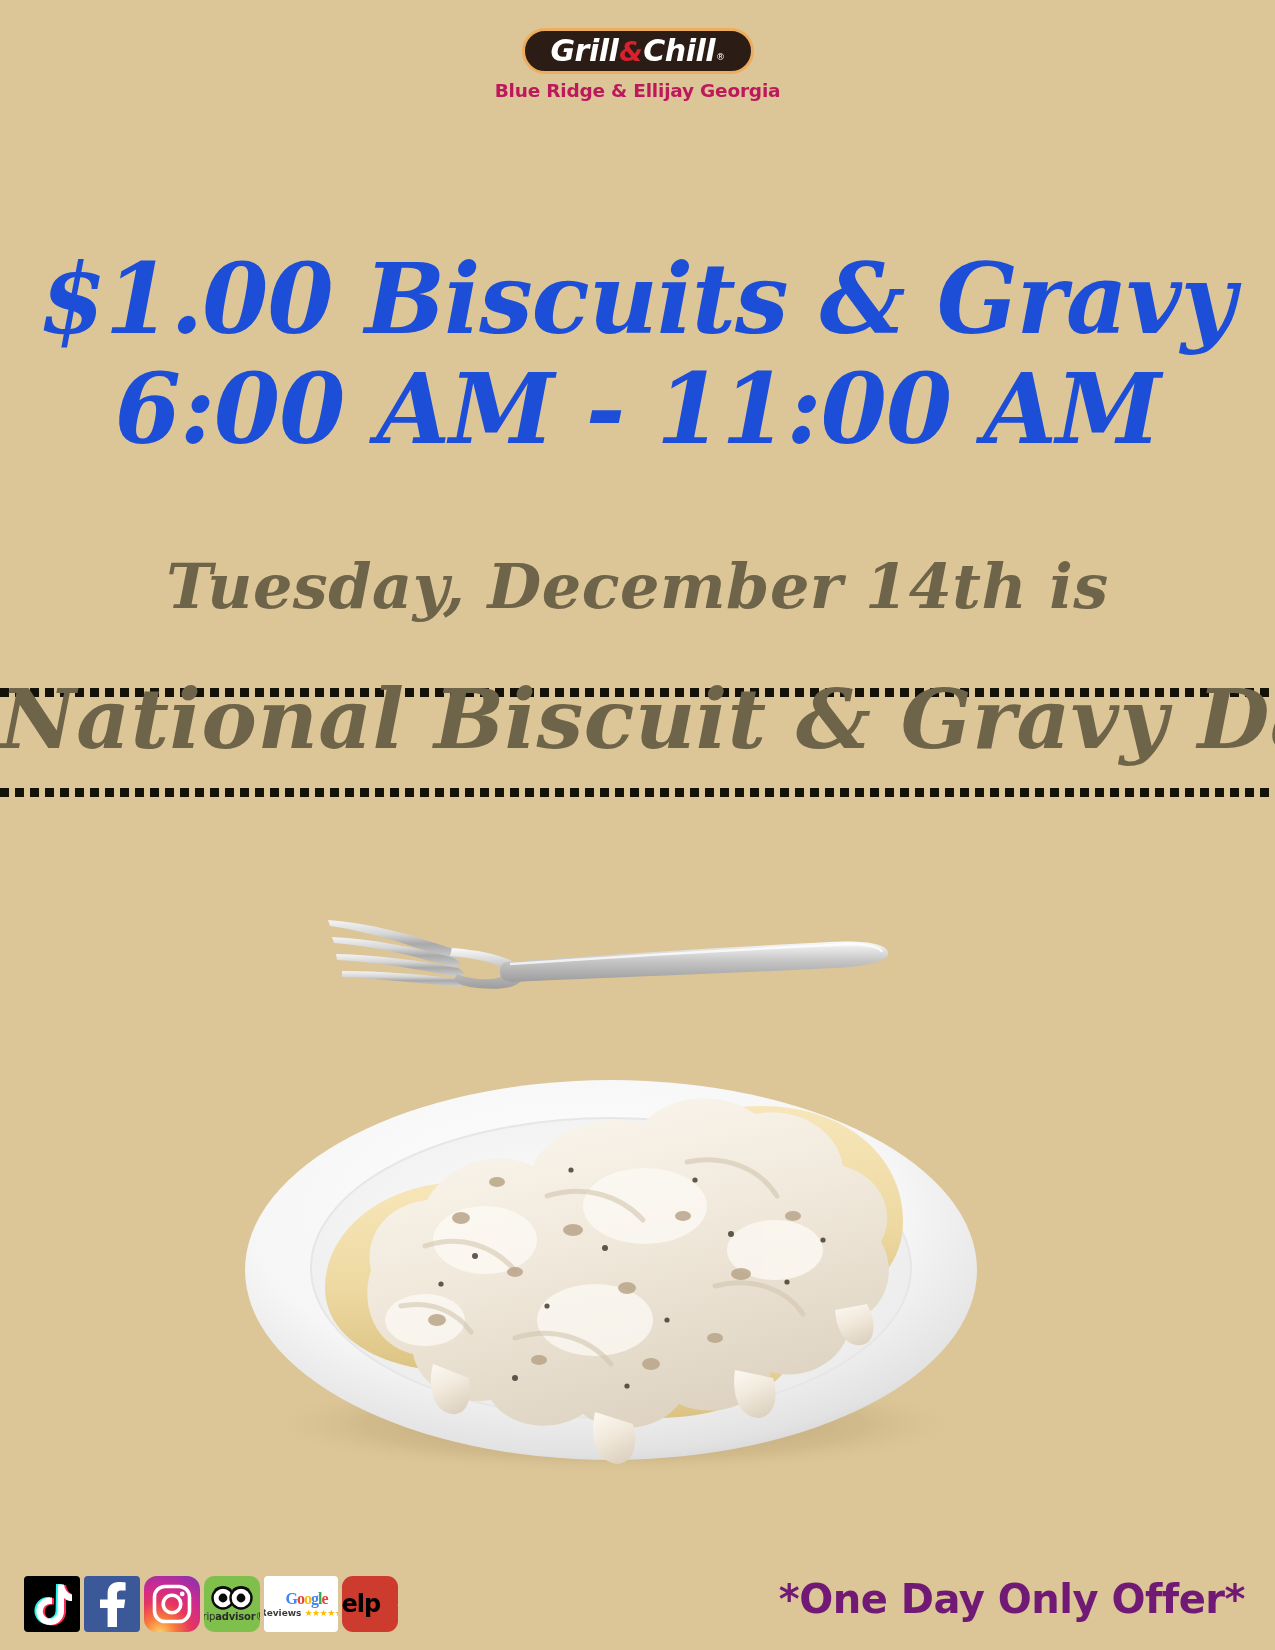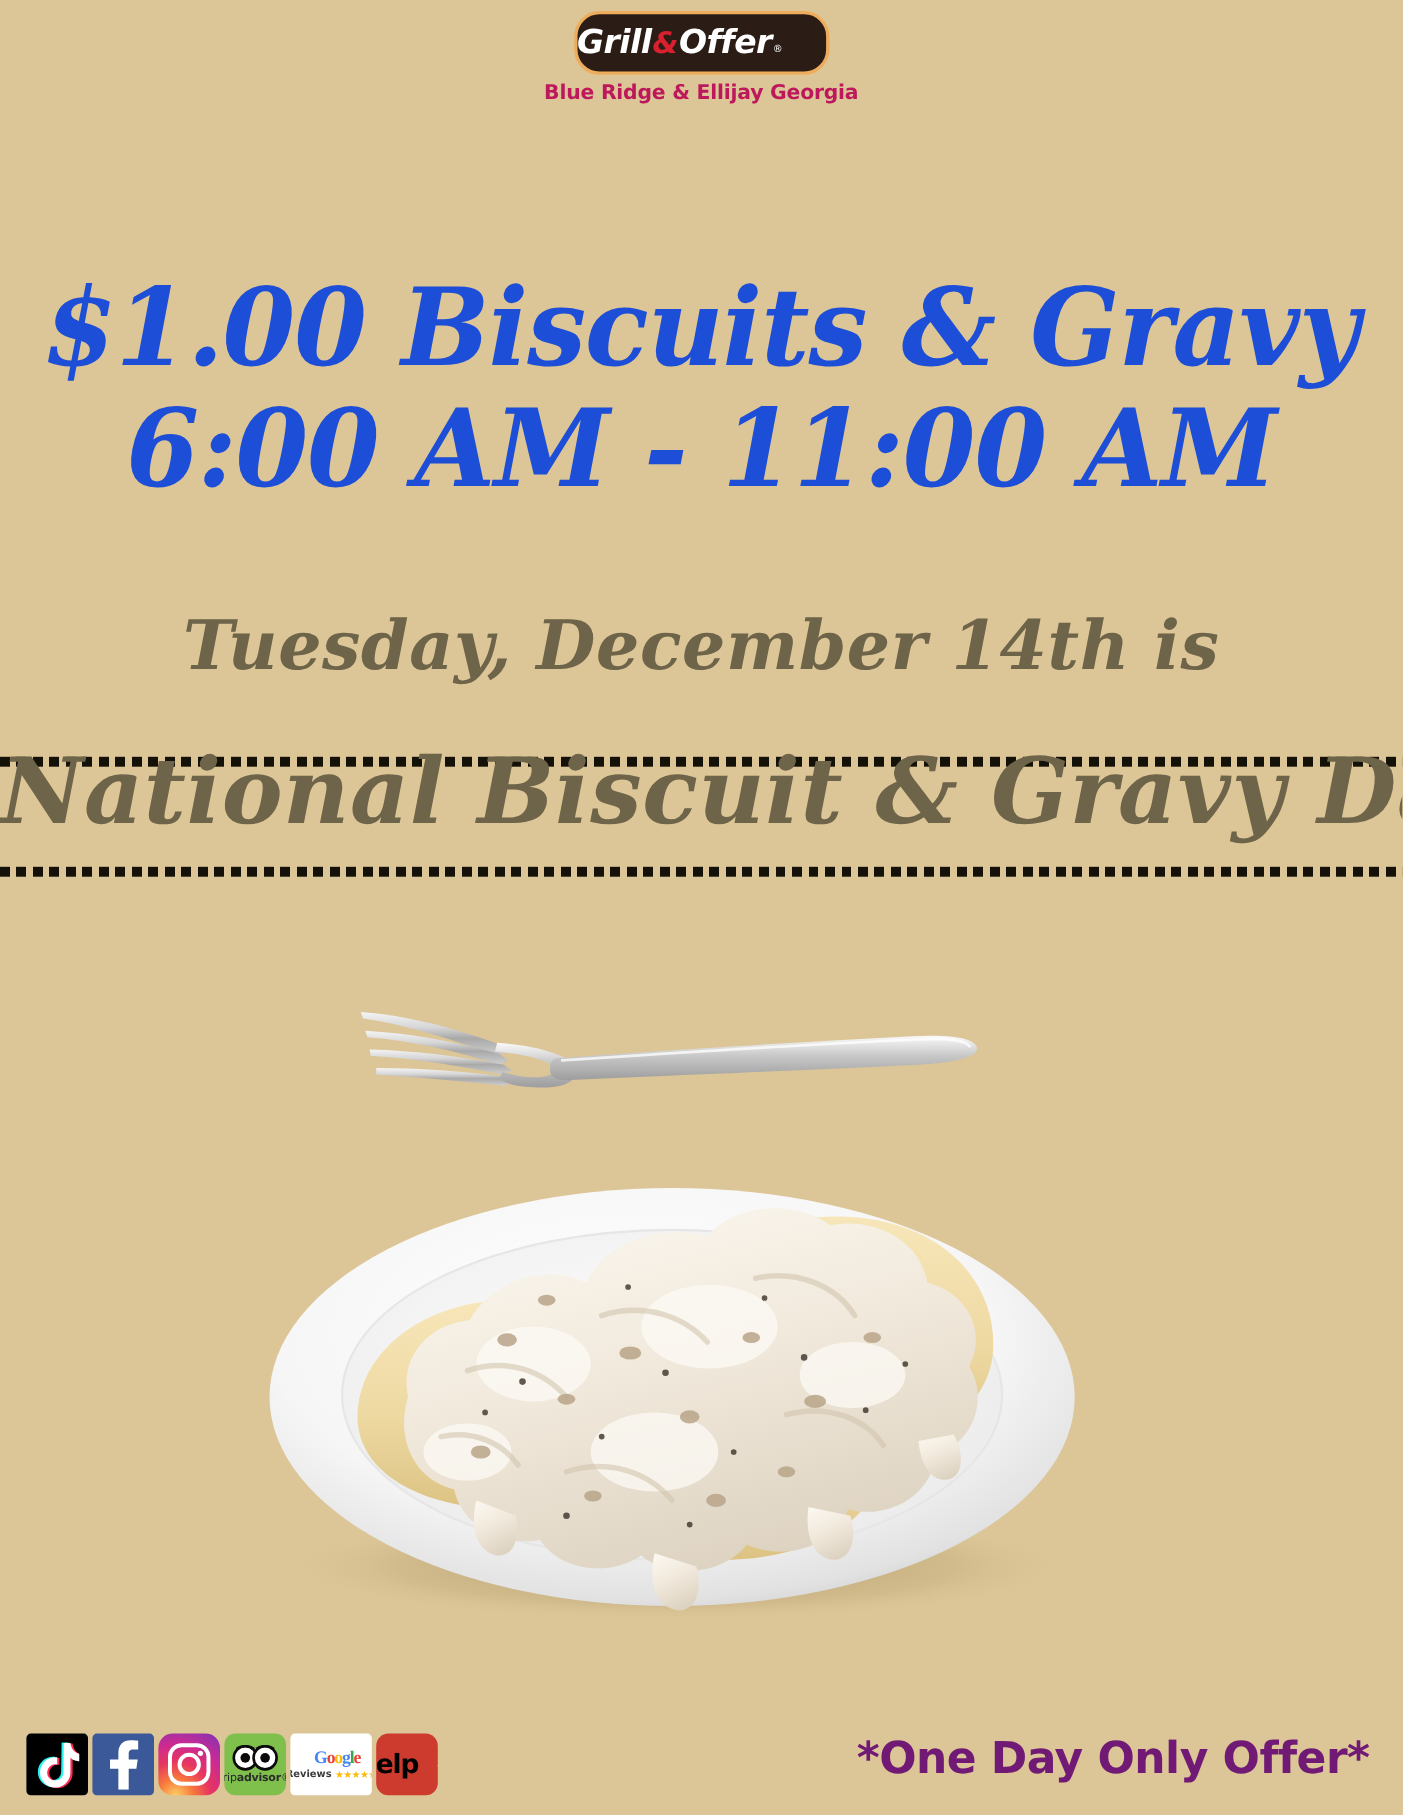--- a/index.html
+++ b/index.html
@@ -36,28 +36,29 @@
   }
 
   .dq-mark {
     position: relative;
     width: 232px;
     height: 118px;
   }
   .dq-mark svg { display: block; width: 232px; height: 118px; }
 
   .grill-chill-pill {
-    margin-top: 2px;
+    margin-top: 20px;
     width: 232px;
-    height: 58px;
+    height: 46px;
     border-radius: 23px;
     background: #2b1d16;
     border: 3px solid #eead5c;
     display: flex;
     align-items: center;
+    justify-content: center;
     position: relative;
   }
   .gc-text {
     font-family: "DejaVu Sans", sans-serif;
     font-weight: bold;
     font-style: italic;
     font-size: 30px;
     color: #ffffff;
     letter-spacing: -0.5px;
     line-height: 1;
@@ -288,21 +289,21 @@
 
 <div class="flyer">
 
   <div class="logo-block">
 
 
     <div class="grill-chill-pill">
       <span class="gc-text">
         <span>Grill</span>
           <span class="gc-amp">&amp;</span>
-          <span>Offer</span>
+          <span>Chill</span>
           <span class="gc-reg">®</span>
       </span>
     </div>
 
     <div class="store-location">Blue Ridge &amp; Ellijay Georgia</div>
   </div>
 
   <div class="headline">
     <div class="headline-line">$1.00 Biscuits &amp; Gravy</div>
     <div class="headline-line">6:00 AM - 11:00 AM</div>

